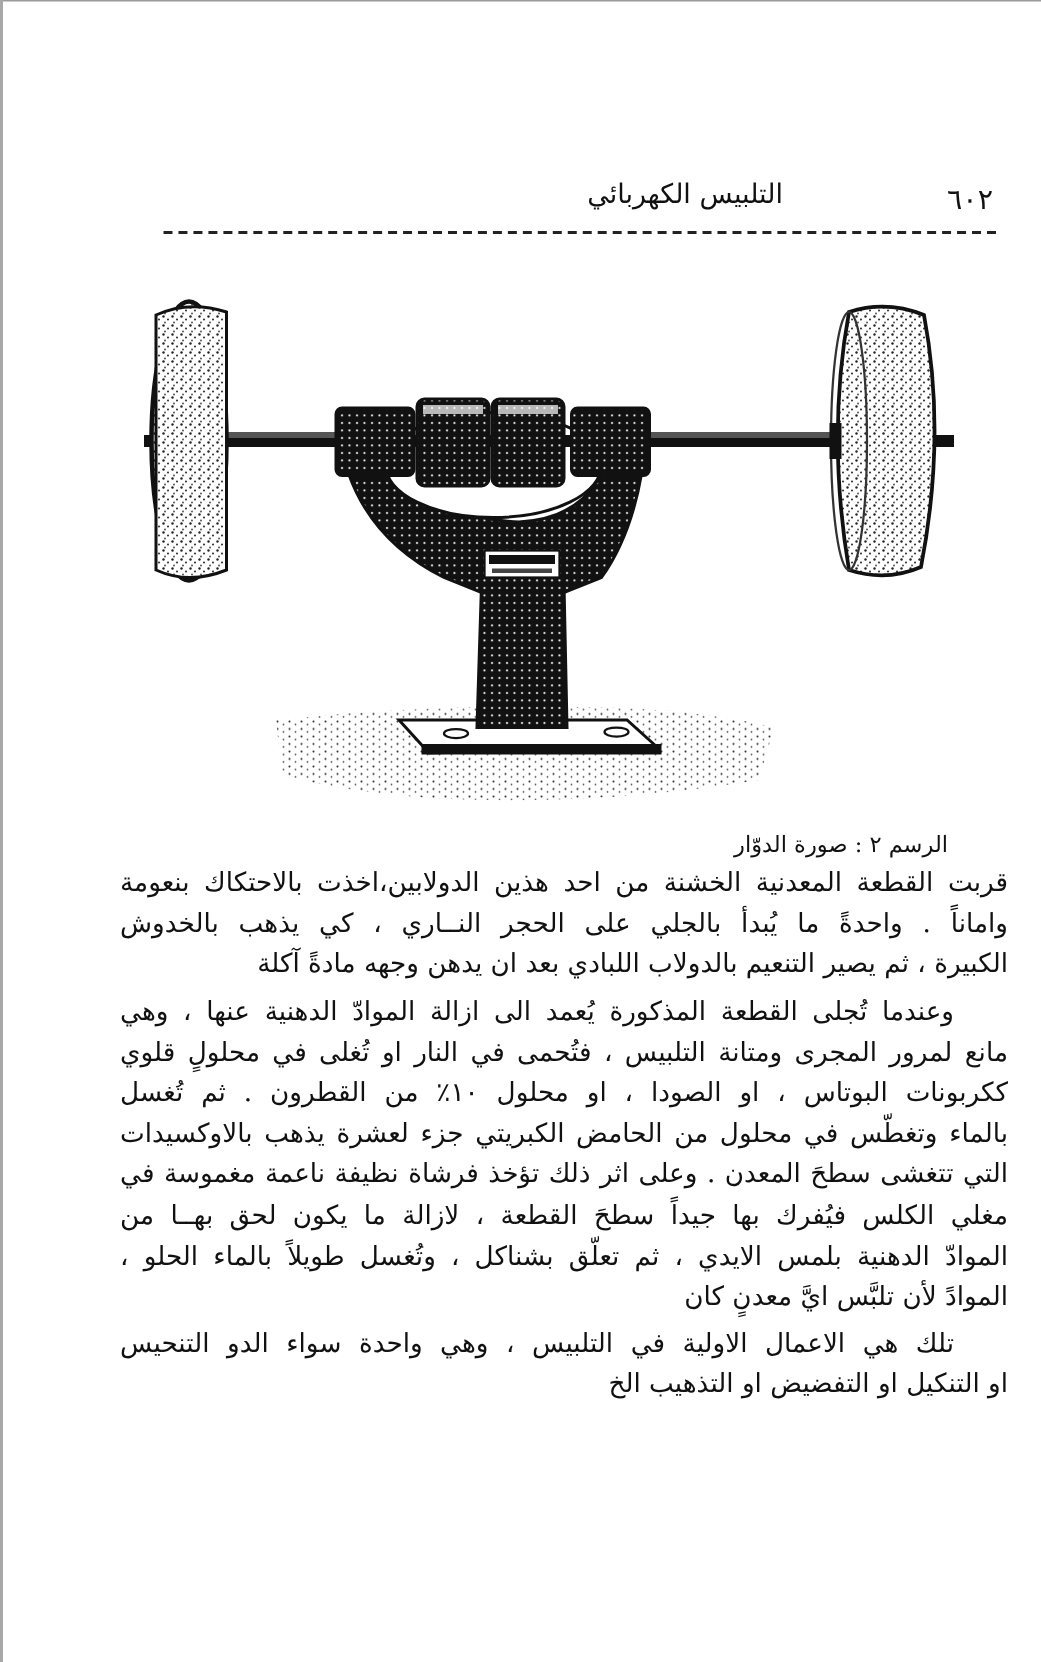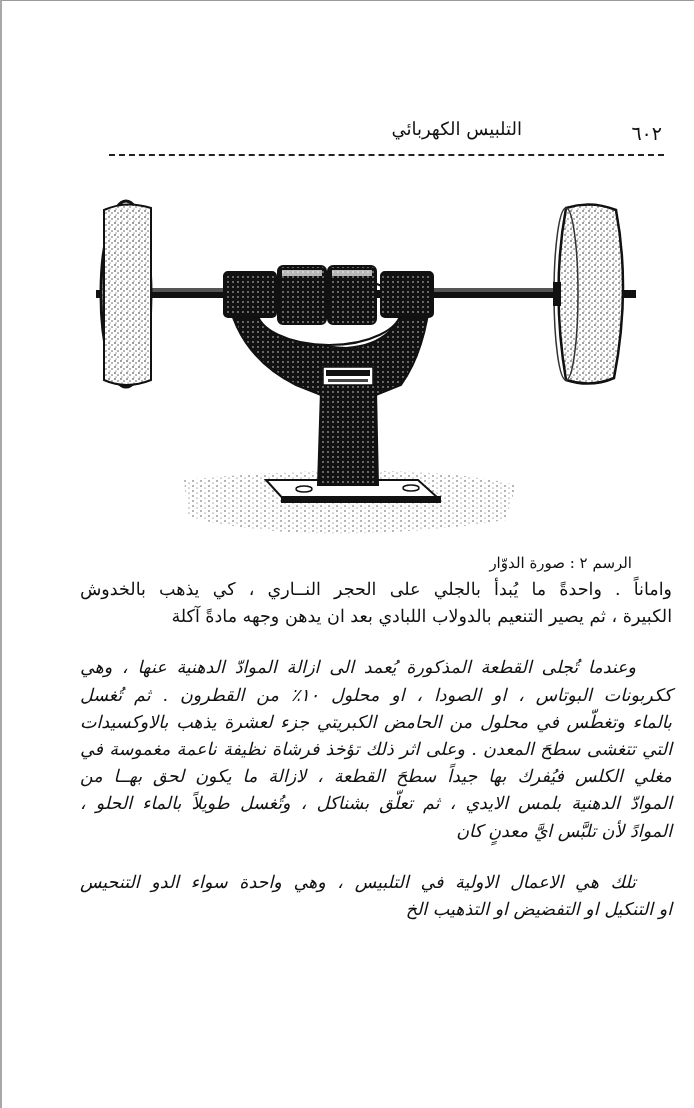--- a/index.html
+++ b/index.html
@@ -77,22 +77,21 @@
       font-size: 17.5px;
       line-height: 27.2px;
       text-align: justify;
       text-align-last: right;
       width: 592px;
     }
     .para {
       margin: 0;
     }
     .para + .para {
-      margin-top: 24px;
-      font-style: italic;
+      margin-top: 4px;
     }
     .indent {
       text-indent: 36px;
     }
     .para .line {
       display: block;
       white-space: nowrap;
       text-align-last: justify;
       text-align: justify;
     }
@@ -170,25 +169,27 @@
       <path d="M470 28 Q495 20 520 30 Q535 110 518 198 Q495 208 470 200 Q455 110 470 28 Z" fill="url(#speckle)" stroke="#111" stroke-width="2.5"></path>
       <ellipse cx="470" cy="114" rx="12" ry="86" fill="none" stroke="#333" stroke-width="1.5"></ellipse>
       <rect x="457" y="102" width="8" height="24" fill="#111"></rect>
     </svg>
   </div>
 
   <div class="caption">الرسم ٢ : صورة الدوّار</div>
 
   <div class="body-text">
     <p class="para">
+      <span class="line">قربت القطعة المعدنية الخشنة من احد هذين الدولابين،اخذت بالاحتكاك بنعومة</span>
       <span class="line">واماناً . واحدةً ما يُبدأ بالجلي على الحجر النــاري ، كي يذهب بالخدوش</span>
       <span class="line last">الكبيرة ، ثم يصير التنعيم بالدولاب اللبادي بعد ان يدهن وجهه مادةً آكلة</span>
     </p>
     <p class="para">
       <span class="line indent">وعندما تُجلى القطعة المذكورة يُعمد الى ازالة الموادّ الدهنية عنها ، وهي</span>
+      <span class="line">مانع لمرور المجرى ومتانة التلبيس ، فتُحمى في النار او تُغلى في محلولٍ قلوي</span>
       <span class="line">ككربونات البوتاس ، او الصودا ، او محلول ١٠٪ من القطرون . ثم تُغسل</span>
       <span class="line">بالماء وتغطّس في محلول من الحامض الكبريتي جزء لعشرة يذهب بالاوكسيدات</span>
       <span class="line">التي تتغشى سطحَ المعدن . وعلى اثر ذلك تؤخذ فرشاة نظيفة ناعمة مغموسة في</span>
       <span class="line">مغلي الكلس فيُفرك بها جيداً سطحَ القطعة ، لازالة ما يكون لحق بهــا من</span>
       <span class="line">الموادّ الدهنية بلمس الايدي ، ثم تعلّق بشناكل ، وتُغسل طويلاً بالماء الحلو ،</span>
       <span class="line last">الموادً لأن تلبَّس ايَّ معدنٍ كان</span>
     </p>
     <p class="para">
       <span class="line indent">تلك هي الاعمال الاولية في التلبيس ، وهي واحدة سواء الدو التنحيس</span>
       <span class="line last">او التنكيل او التفضيض او التذهيب الخ</span>

